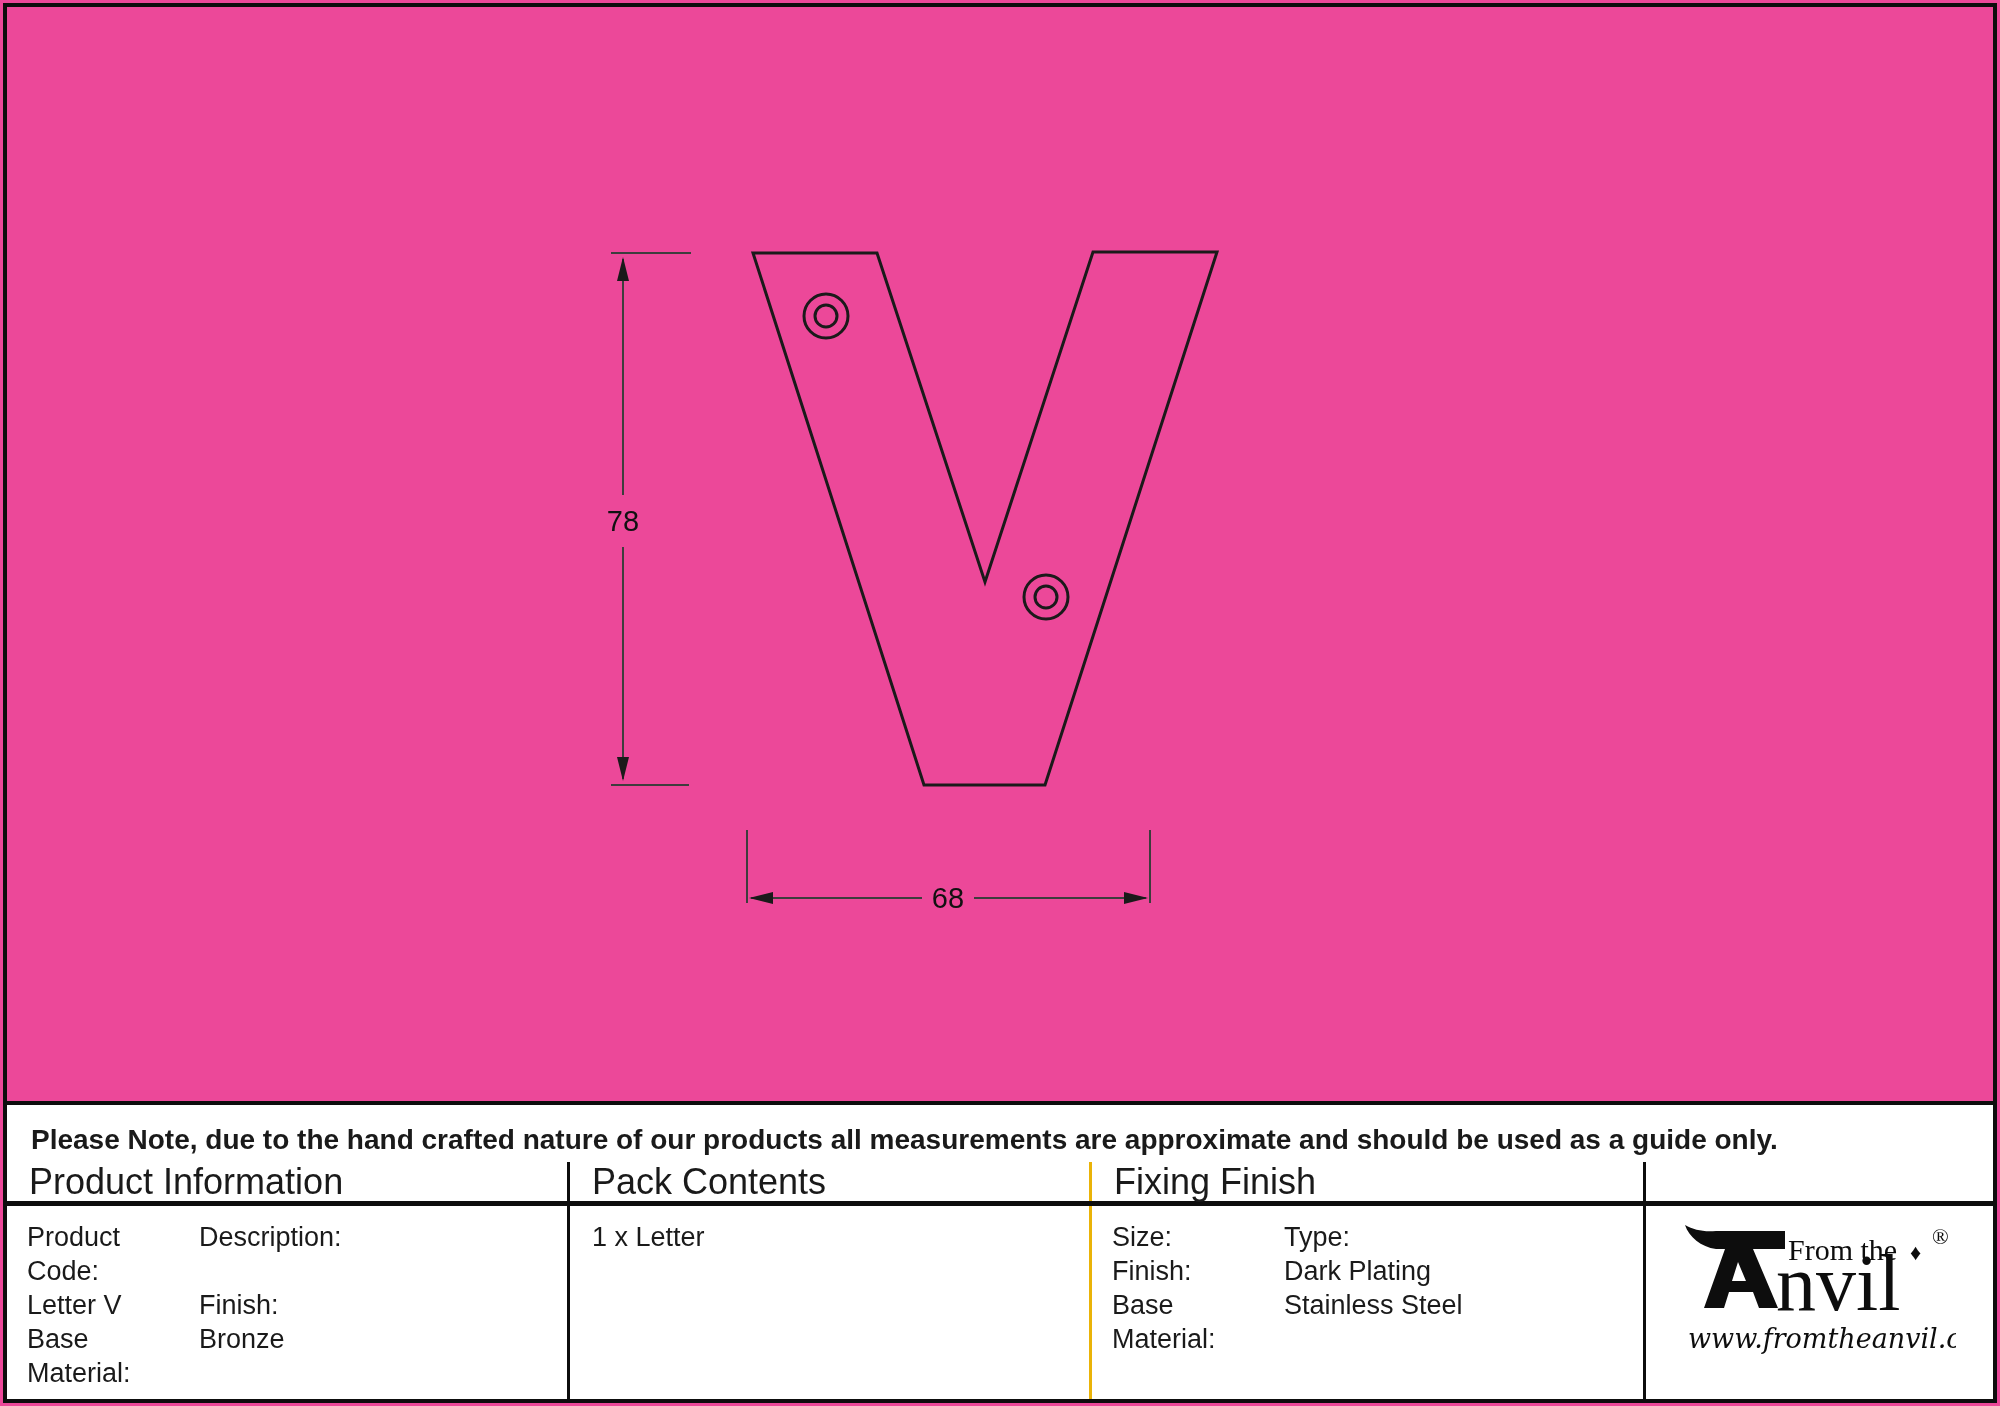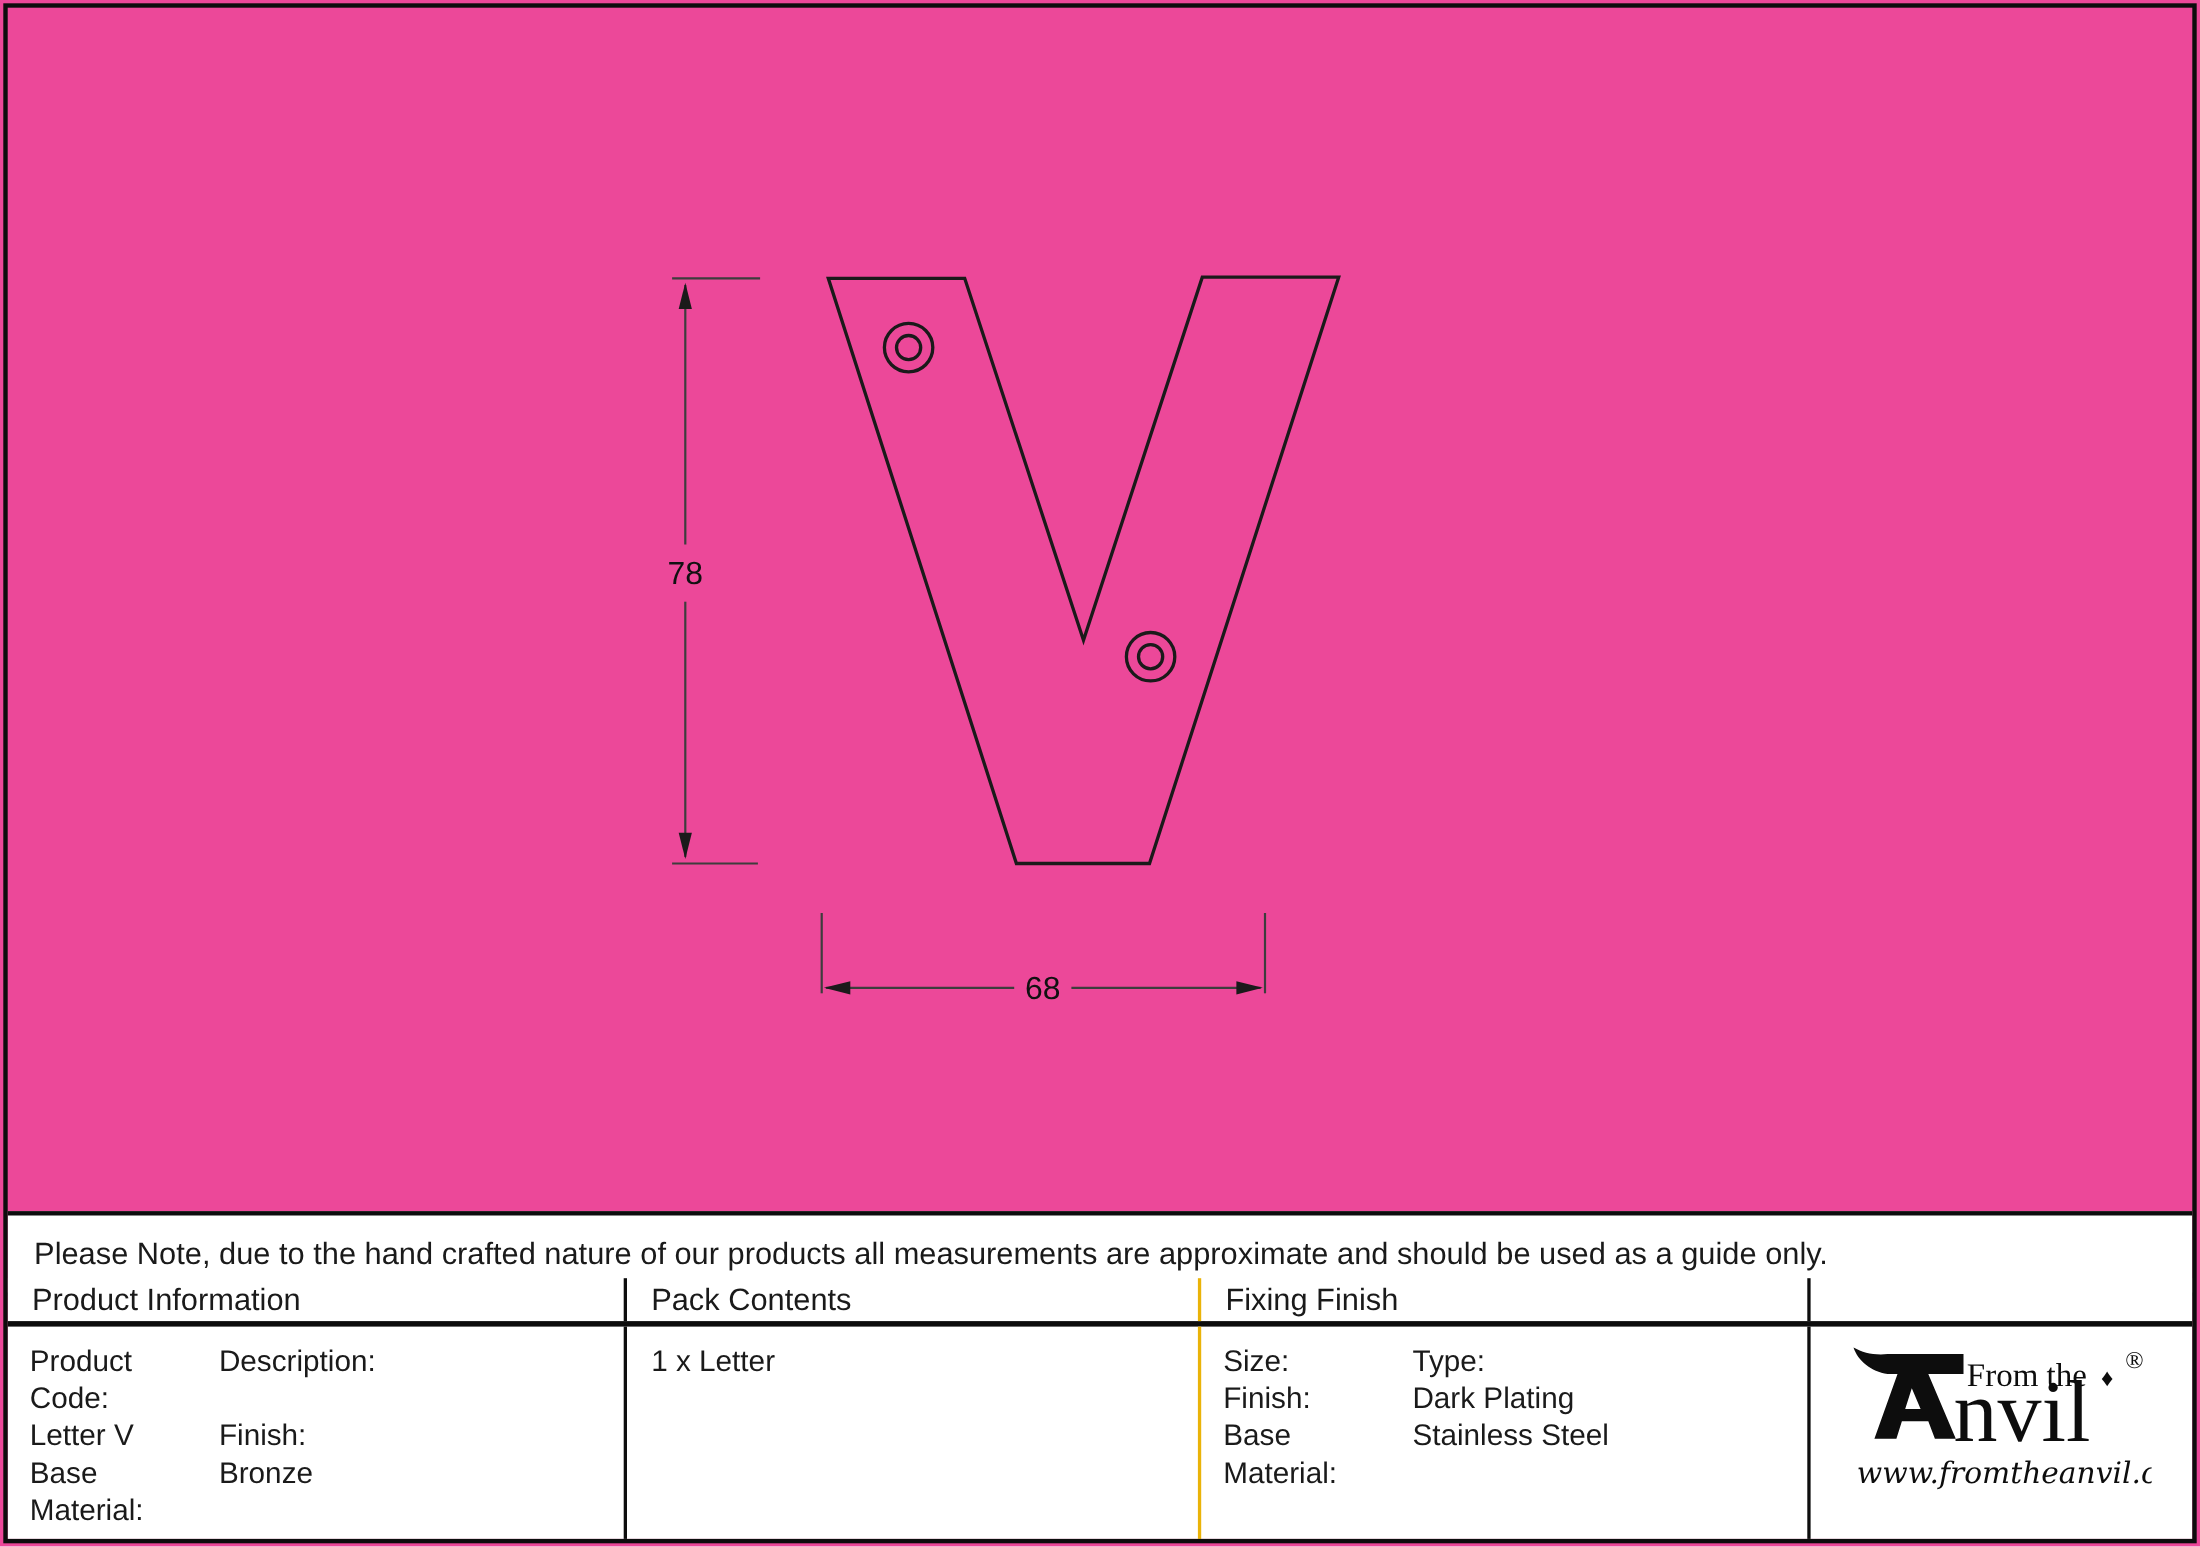--- a/index.html
+++ b/index.html
@@ -7,31 +7,31 @@
   .page { position: relative; width: 2000px; height: 1406px; background: #ec4899; overflow: hidden; }
 
   .frame { position: absolute; left: 3px; top: 3px; right: 3px; bottom: 3px;
            border: 4px solid #0d0d0d; z-index: 6; pointer-events: none; }
 
   .drawing-svg { position: absolute; left: 0; top: 0; width: 2000px; height: 1406px; z-index: 1; }
 
   .note-bar { position: absolute; left: 7px; right: 7px; top: 1101px; height: 77px;
               border-top: 4px solid #0d0d0d; border-bottom: 3px solid #0d0d0d;
               display: flex; align-items: center; padding-left: 24px;
-              font-size: 28px; z-index: 2; background: #fff; }
+              font-size: 28px; z-index: 2; background: #fff; font-weight: bold; }
 
   .table-area { position: absolute; left: 7px; right: 7px; top: 1162px; bottom: 7px;
                 display: flex; flex-direction: column; z-index: 2; background: #fff; }
   .thead { display: flex; height: 44px; border-bottom: 5px solid #0d0d0d; }
   .tbody { display: flex; flex: 1; }
   .col-1 { width: 563px; border-right: 3px solid #0d0d0d; }
   .col-2 { width: 522px; border-right: 3px solid #eab308; }
   .col-3 { width: 554px; border-right: 3px solid #0d0d0d; }
   .col-4 { flex: 1; }
-  .hcell { display: flex; align-items: center; padding-left: 22px; font-size: 28px; }
+  .hcell { display: flex; align-items: center; padding-left: 22px; font-size: 36px; }
   .bcell { padding: 14px 0 0 20px; font-size: 27px; line-height: 34px; }
   .kv { display: grid; grid-template-columns: 172px auto; }
   .kv div { line-height: 34px; }
   .pack-line { line-height: 34px; padding-left: 2px; }
   .logo-cell { display: flex; justify-content: center; align-items: flex-start; padding-top: 16px; }
 
   .dim-label { font-size: 29px; fill: #111; font-family: "Liberation Sans", sans-serif; }
   .logo-serif { font-family: "Liberation Serif", serif; fill: #0d0d0d; }
   .logo-script { font-family: "DejaVu Serif", serif; font-style: italic; fill: #0d0d0d; }
 </style>

